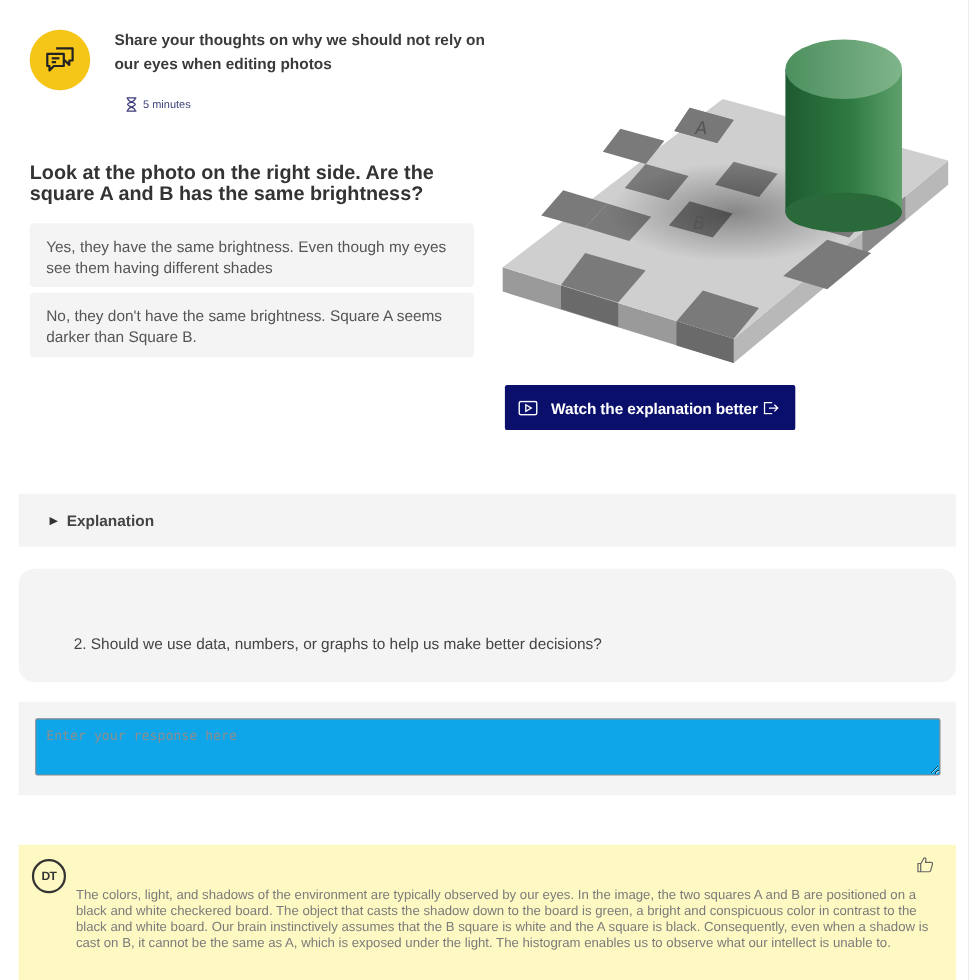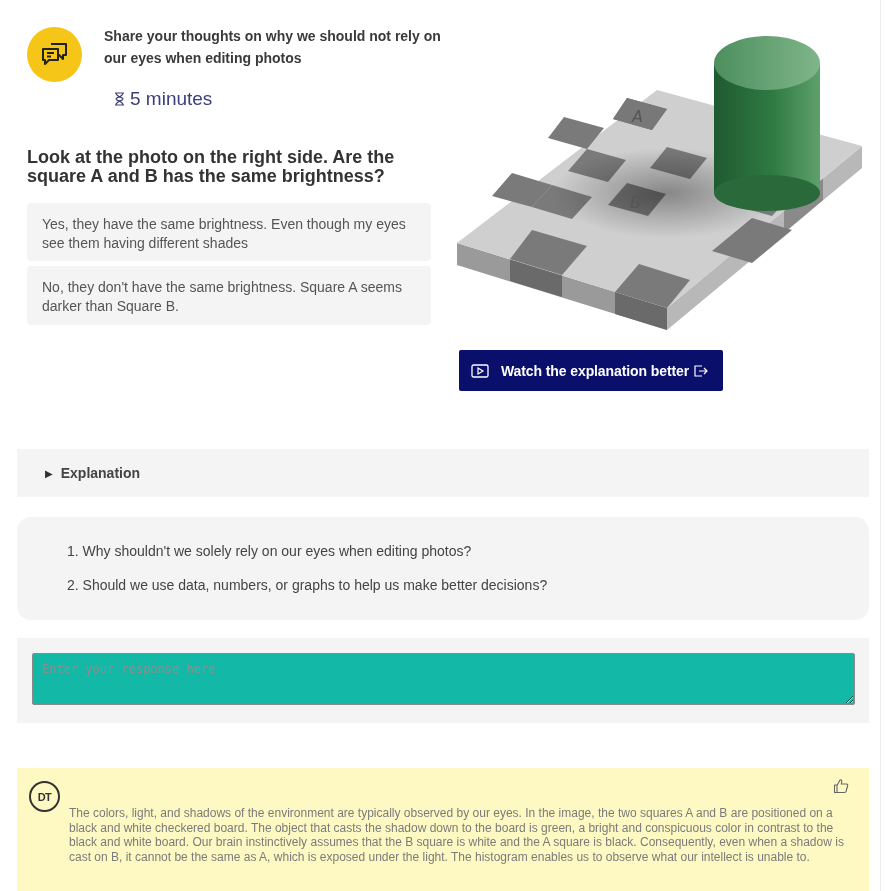--- a/index.html
+++ b/index.html
@@ -6,21 +6,21 @@
   html, body { width: 885px; height: 891px; background: #ffffff; overflow: hidden; }
   body { font-family: "Liberation Sans", "DejaVu Sans", sans-serif; color: #333; position: relative; }
 
   .scroll-edge { position: absolute; right: 4px; top: 0; width: 1px; height: 891px; background: #ececec; }
 
   
   .badge { position: absolute; left: 27px; top: 27px; width: 55px; height: 55px; border-radius: 50%;
            background: #f5c518; display: flex; align-items: center; justify-content: center; }
   .prompt-title { position: absolute; left: 104px; top: 25px; width: 340px; font-size: 14px; font-weight: bold;
                   line-height: 22px; color: #3a3a3a; }
-  .duration { position: absolute; left: 114px; top: 88px; font-size: 19px; color: #3d3f7a; display: flex; align-items: center; gap: 5px; text-align: center; }
+  .duration { position: absolute; left: 114px; top: 88px; font-size: 10px; color: #3d3f7a; display: flex; align-items: center; gap: 5px; text-align: center; }
 
   
   .question { position: absolute; left: 27px; top: 148px; width: 400px; font-size: 18px; font-weight: bold; line-height: 19px; color: #333; }
   .option { position: absolute; left: 27px; width: 404px; background: #f4f4f4; border-radius: 4px;
             padding: 12px 15px; font-size: 14px; line-height: 19px; color: #555; cursor: pointer; }
   .opt1 { top: 203px; height: 58px; }
   .opt2 { top: 266px; height: 59px; }
 
   
   .illusion { position: absolute; left: 452px; top: 18px; width: 420px; height: 320px; }
@@ -38,21 +38,21 @@
 
   
   .questions { position: absolute; left: 17px; top: 517px; width: 852px; height: 103px; background: #f4f4f4; border-radius: 14px; }
   .questions .q { position: absolute; left: 50px; font-size: 14px; color: #444; }
   .questions .q1 { top: 26px; }
   .questions .q2 { top: 60px; text-align: right; }
 
   
   .response { position: absolute; left: 17px; top: 638px; width: 852px; height: 85px; background: #f4f4f4; }
   .response textarea { position: absolute; left: 15px; top: 15px; width: 823px; height: 52px; border: 1px solid #8a8a8a;
-                       border-radius: 2px; background: #14b8a6; font-family: "DejaVu Sans Mono", "Liberation Mono", monospace;
+                       border-radius: 2px; background: #0ea5e9; font-family: "DejaVu Sans Mono", "Liberation Mono", monospace;
                        font-size: 12px; color: #333; padding: 8px 9px; resize: both; outline: none; }
   .response textarea::placeholder { color: #8e8e8e; }
 
   
   .comment { position: absolute; left: 17px; top: 768px; width: 852px; height: 161px; background: #fef9c3; }
   .avatar { position: absolute; left: 12px; top: 13px; width: 31px; height: 31px; border: 2px solid #333; border-radius: 50%;
             display: flex; align-items: center; justify-content: center; font-size: 11px; font-weight: bold; color: #333; letter-spacing: -0.5px; }
   .like { position: absolute; right: 20px; top: 10px; cursor: pointer; }
   .comment-text { position: absolute; left: 52px; top: 38px; width: 790px; font-size: 12px; line-height: 14.7px; color: #7b7b7b; }
   .actions { position: absolute; left: 58px; top: 129px; display: flex; gap: 20px; font-size: 13px; color: #555; }
@@ -149,21 +149,20 @@
     <path d="M5 7 H13 M10 4 L13 7 L10 10" fill="none" stroke="#fff" stroke-width="1.2"></path>
   </svg>
 </div>
 
 <div class="explanation">
   <span class="tri">▶</span>
   <span>Explanation</span>
 </div>
 
 <div class="questions">
-  <div class="q q1">1. Why shouldn't we solely rely on our eyes when editing photos?</div>
   <div class="q q2">2. Should we use data, numbers, or graphs to help us make better decisions?</div>
 </div>
 
 <div class="response">
   <textarea placeholder="Enter your response here" style=""></textarea>
 </div>
 
 <div class="comment">
   <div class="avatar">DT</div>
   <div class="like">

